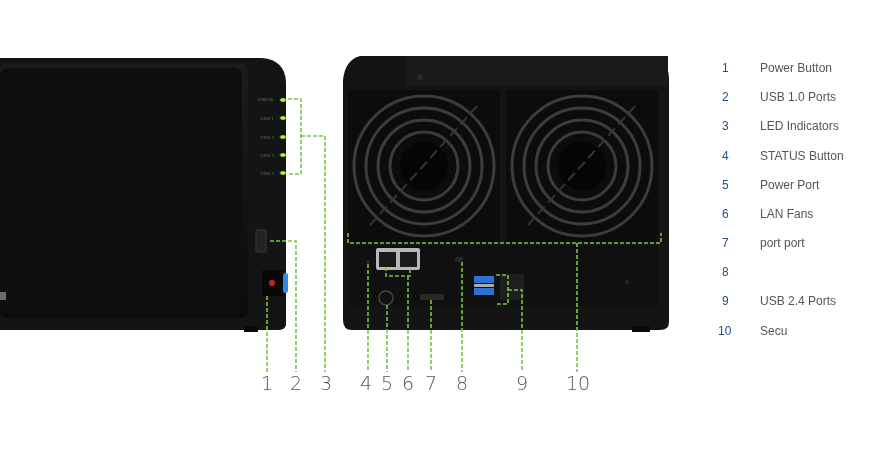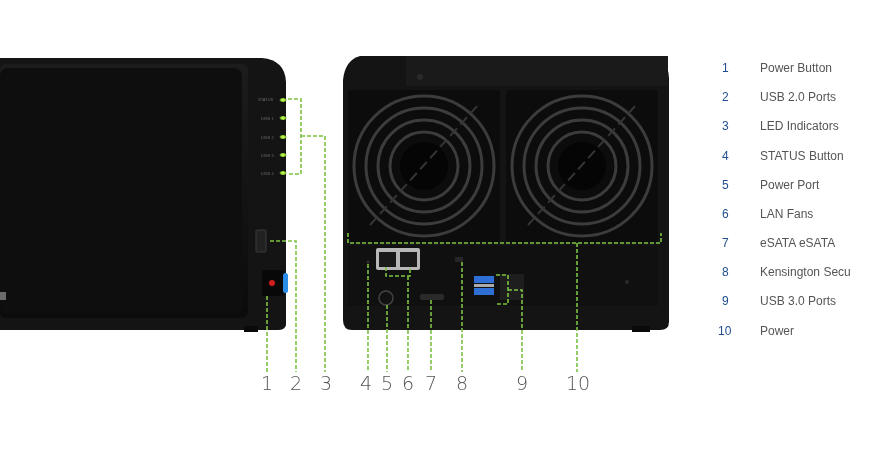--- a/index.html
+++ b/index.html
@@ -148,47 +148,46 @@
 <div class="callout" style="left:522px">9</div>
 <div class="callout" style="left:578px">10</div>
 
 <div class="legend">
   <div class="legend-row" style="top:0px">
     <span class="legend-num">1</span>
     <span class="legend-label">Power Button</span>
   </div>
   <div class="legend-row" style="top:29px">
     <span class="legend-num">2</span>
-    <span class="legend-label">USB 2.0 Ports</span>
+    <span class="legend-label">USB 1.0 Ports</span>
   </div>
   <div class="legend-row" style="top:58px">
     <span class="legend-num">3</span>
     <span class="legend-label">LED Indicators</span>
   </div>
   <div class="legend-row" style="top:88px">
     <span class="legend-num">4</span>
     <span class="legend-label">STATUS Button</span>
   </div>
   <div class="legend-row" style="top:117px">
     <span class="legend-num">5</span>
     <span class="legend-label">Power Port</span>
   </div>
   <div class="legend-row" style="top:146px">
     <span class="legend-num">6</span>
     <span class="legend-label">LAN Fans</span>
   </div>
   <div class="legend-row" style="top:175px">
     <span class="legend-num">7</span>
-    <span class="legend-label">eSATA eSATA</span>
+    <span class="legend-label">port port</span>
   </div>
   <div class="legend-row" style="top:204px">
     <span class="legend-num">8</span>
-    <span class="legend-label">Kensington Secu</span>
   </div>
   <div class="legend-row" style="top:233px">
     <span class="legend-num">9</span>
-    <span class="legend-label">USB 3.0 Ports</span>
+    <span class="legend-label">USB 2.4 Ports</span>
   </div>
   <div class="legend-row" style="top:263px">
     <span class="legend-num two">10</span>
-    <span class="legend-label">Power</span>
+    <span class="legend-label">Secu</span>
   </div>
 </div>
 
 </body></html>

